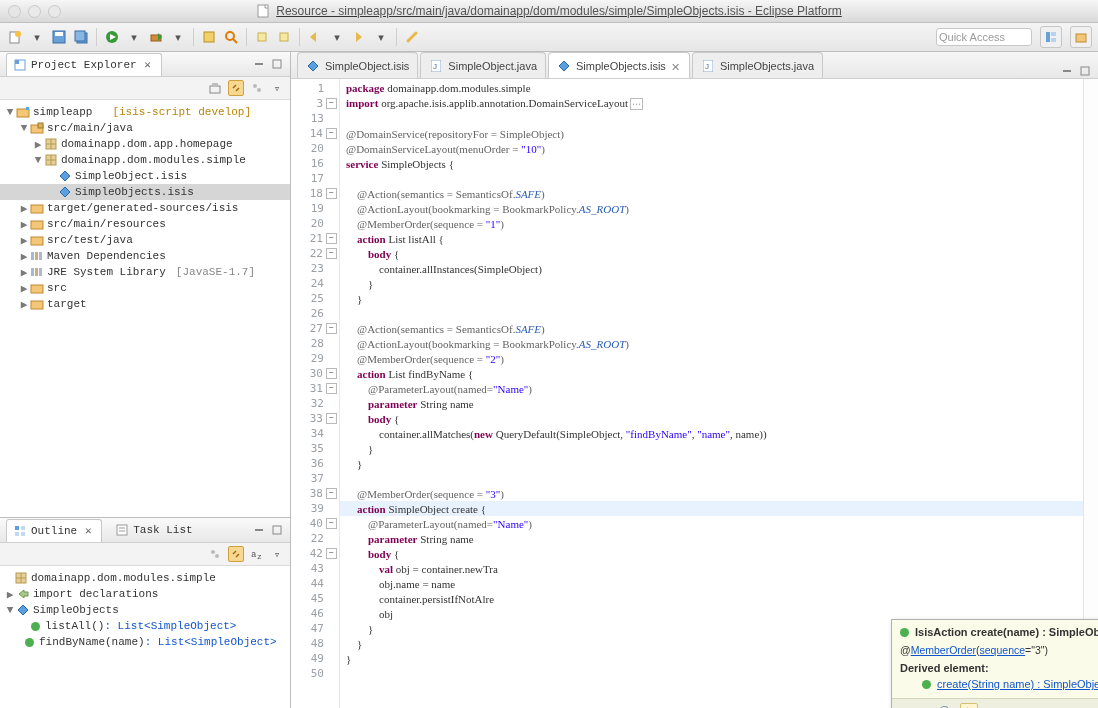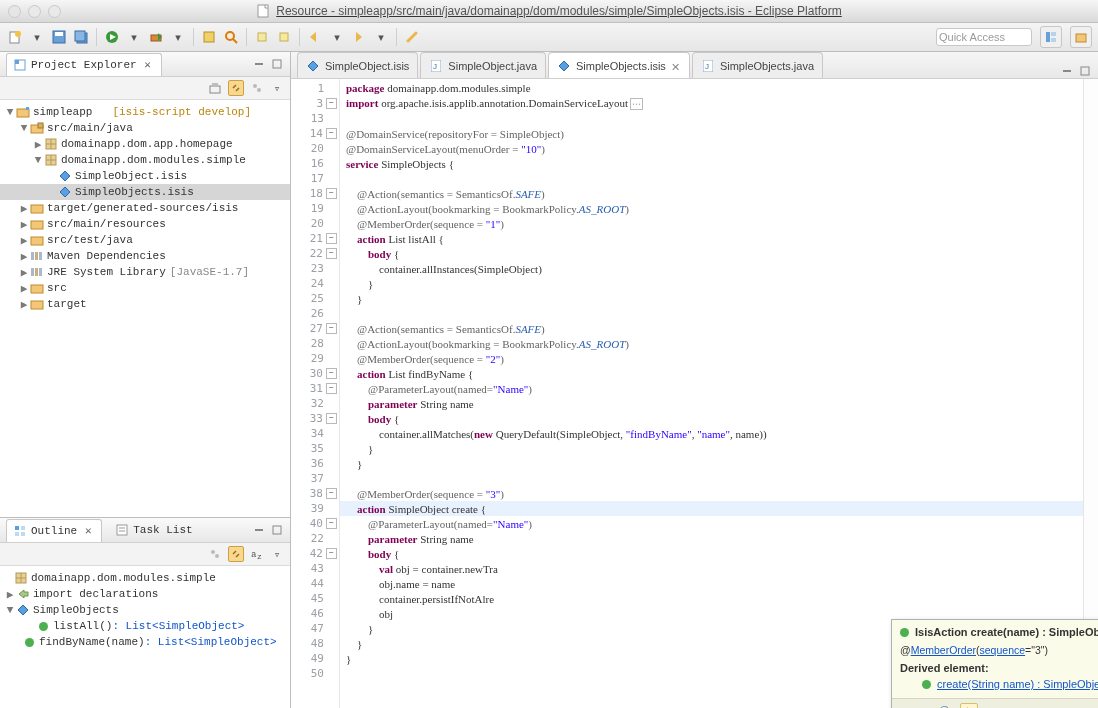--- a/index.html
+++ b/index.html
@@ -25,21 +25,21 @@
   .view-toolbar{margin-left:auto;display:flex;gap:4px;align-items:center;}
   .view-subtoolbar{height:22px;background:#f3f3f3;border-bottom:1px solid #dcdcdc;display:flex;align-items:center;justify-content:flex-end;padding:0 6px;gap:6px;}
   .tiny-ico{width:14px;height:14px;display:inline-flex;align-items:center;justify-content:center;color:#666;}
   .explorer-body{flex:1;overflow:auto;background:#fff;padding:4px 0;}
   .tree{font-size:11px;}
   .tree-row{display:flex;align-items:center;height:16px;padding:0 4px;white-space:nowrap;}
   .tree-row.sel{background:#d6d6d6;}
   .tw{display:inline-block;width:12px;text-align:center;color:#7a7a7a;cursor:default;}
   .ico{width:14px;height:14px;display:inline-flex;align-items:center;justify-content:center;margin-right:3px;}
   .suffix{color:#b8860b;margin-left:20px;}
-  .suffix2{color:#888;margin-left:4px;}
+  .suffix2{color:#888;margin-left:10px;}
   .editor-tabs{height:26px;background:linear-gradient(#f6f6f6,#e8e8e8);border-bottom:1px solid #cfcfcf;display:flex;align-items:flex-end;padding-left:6px;gap:2px;}
   .ed-tab{display:flex;align-items:center;gap:5px;padding:3px 8px;border:1px solid #c9c9c9;border-bottom:none;border-radius:4px 4px 0 0;background:#eee;font-size:11px;color:#444;height:19px;}
   .ed-tab.active{background:#fff;}
   .ed-close{width:10px;height:10px;color:#888;}
   .ed-tabs-right{margin-left:auto;display:flex;gap:4px;padding-right:6px;align-items:center;}
   .editor-area{flex:1;display:flex;background:#fff;min-height:0;position:relative;}
   .gutter{width:46px;border-right:1px solid #e8e8e8;background:#fff;color:#9aa0a6;font-family:Menlo,Monaco,Consolas,monospace;font-size:11px;text-align:right;padding:2px 2px 0 0;line-height:15px;user-select:none;}
   .gutter .ln{display:flex;justify-content:flex-end;align-items:center;height:15px;}
   .fold{display:inline-block;width:9px;height:9px;border:1px solid #b9b9b9;background:#fff;color:#6a6a6a;font-size:8px;line-height:7px;text-align:center;margin-left:3px;}
   .code{flex:1;font-family:Liberation Serif, serif;font-size:11px;line-height:15px;white-space:pre;overflow:hidden;padding:2px 0 8px 6px;color:#333;position:relative;}
@@ -439,21 +439,21 @@
               </div>
             <div class="tree-row" style="padding-left:4px">
                 <span class="tw">▼</span>
                 <span class="ico">
                   <svg width="12" height="12">
                     <polygon points="6,1 11,6 6,11 1,6" fill="#5aa0e0" stroke="#2a6aa8"></polygon>
                   </svg>
                 </span>
                 <span>SimpleObjects</span>
               </div>
-            <div class="tree-row" style="padding-left:36px">
+            <div class="tree-row" style="padding-left:28px">
                 <span class="ico">
                   <span class="green-dot"></span>
                 </span>
                 <span>listAll()</span>
                 <span class="link-blue"> : List&lt;SimpleObject&gt;</span>
               </div>
             <div class="tree-row" style="padding-left:22px">
                 <span class="ico">
                   <span class="green-dot"></span>
                 </span>

